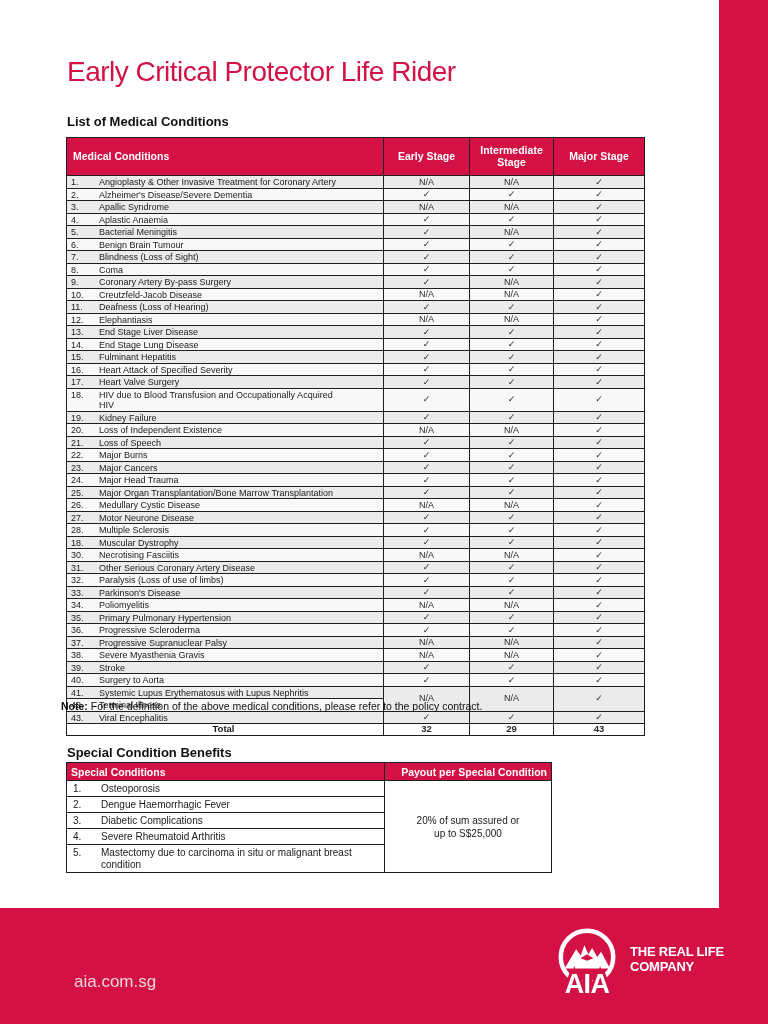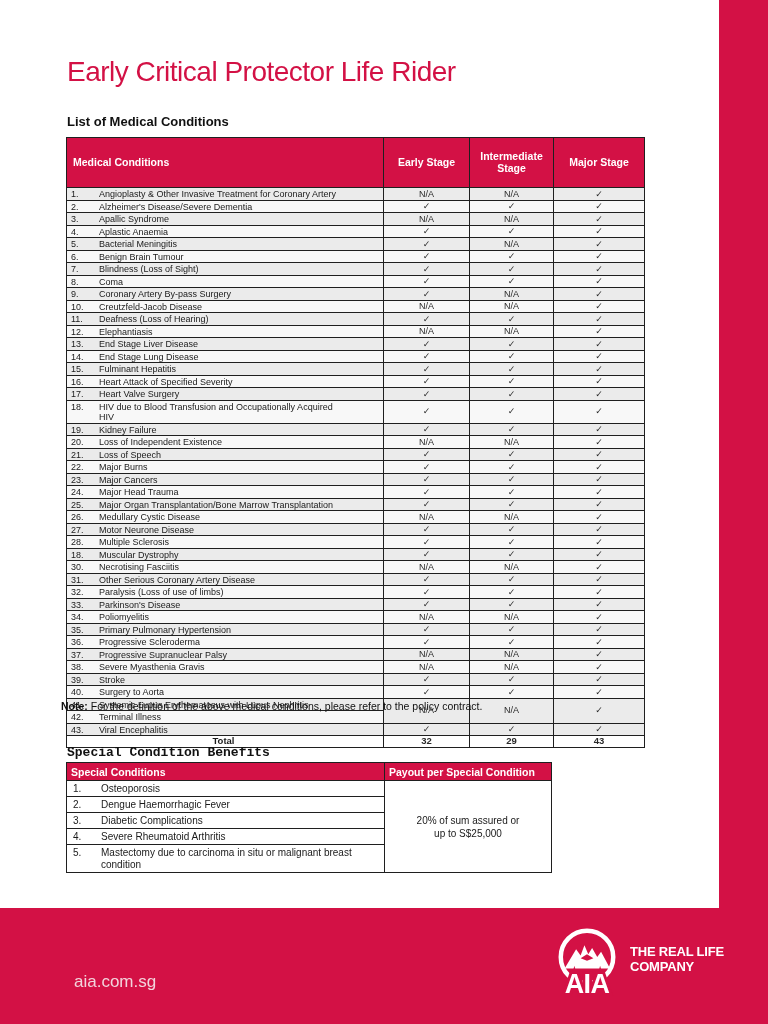--- a/index.html
+++ b/index.html
@@ -13,30 +13,30 @@
 
   .title{
     position:absolute;left:67px;top:56px;margin:0;
     font-size:28px;font-weight:400;color:#D31145;letter-spacing:-0.5px;
   }
   .sec-heading{
     position:absolute;left:67px;margin:0;
     font-size:13px;font-weight:700;color:#111;
   }
   .sec-heading.med{top:114px;}
-  .sec-heading.sp{top:745px;font-family:Liberation Mono, monospace;}
+  .sec-heading.sp{top:745px;}
 
   table{border-collapse:collapse;table-layout:fixed;position:absolute;background:#fff;}
   td,th{border:1px solid #1f1f1f;overflow:hidden;}
 
   
   .med-table{left:66px;top:137px;width:578px;}
   .med-table th{
     background:#D31145;color:#fff;font-weight:700;font-size:10.5px;
-    height:23px;line-height:1.1;padding:13px 2px;text-align:center;vertical-align:middle;
+    height:23px;line-height:1.1;padding:7px 2px;text-align:center;vertical-align:middle;
   }
   .med-table th.first{text-align:left;padding-left:6px;}
   .med-table td{font-size:9px;line-height:10.5px;padding:0 2px;vertical-align:middle;height:10.5px;}
   .med-table td.cond{padding:0;}
   .cond-flex{display:flex;align-items:flex-start;padding:1px 2px 0 4px;}
   .cond-flex .num{flex:0 0 28px;}
   .cond-flex .nm{flex:1;white-space:pre-line;}
   .med-table td.stage{text-align:center;color:#2a2a2a;}
   tr.odd td{background:#ebebeb;}
   tr.even td{background:#f8f8f8;}
@@ -47,21 +47,21 @@
   
   .note{
     position:absolute;left:61px;top:700px;margin:0;font-size:10.5px;color:#111;
   }
   .note b{font-weight:700;}
 
   
   .sp-table{left:66px;top:762px;width:485px;}
   .sp-table th{
     background:#D31145;color:#fff;font-weight:700;font-size:10.5px;
-    height:15px;padding:1px 4px;text-align:left;vertical-align:middle;
+    height:15px;padding:1px 4px;text-align:right;vertical-align:middle;
   }
   .sp-table th.first{text-align:left;}
   .sp-table td{font-size:10px;line-height:12px;padding:1px 2px;vertical-align:top;height:13px;background:#fff;}
   .sp-table td.payout{
     text-align:center;vertical-align:middle;font-size:10px;line-height:13px;
   }
 
   
   .footer-site{
     position:absolute;left:74px;top:972px;font-size:17px;color:#f2d4dc;

